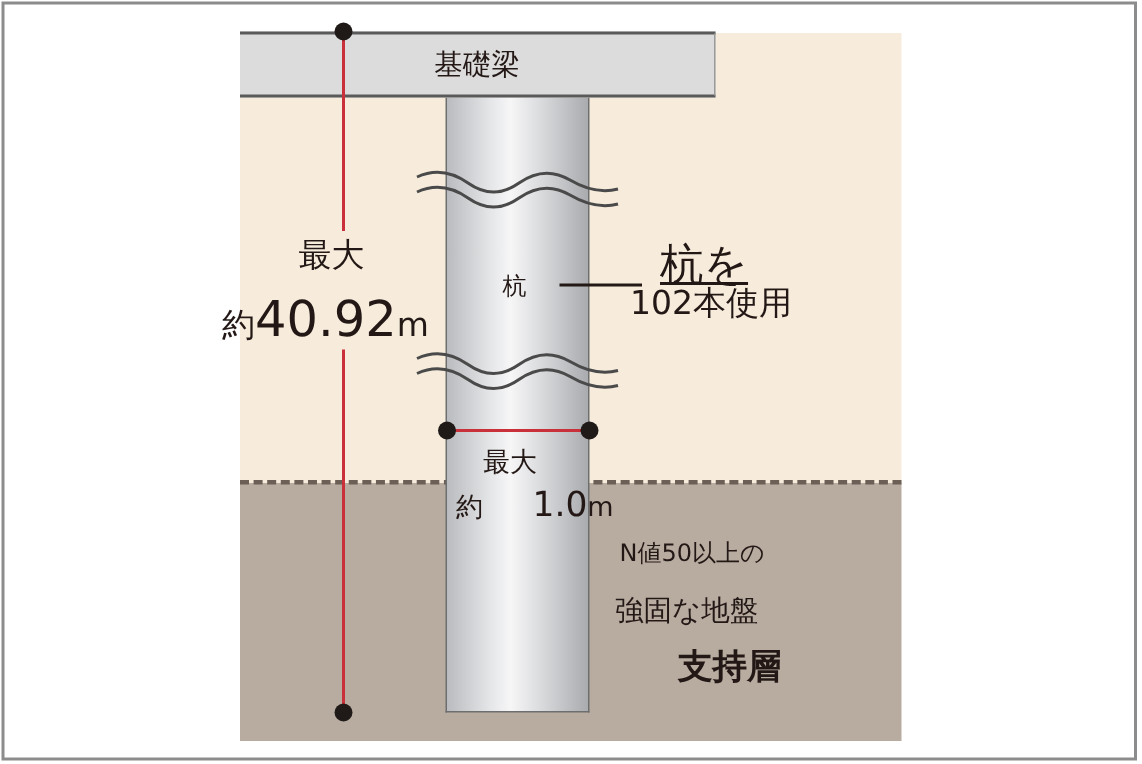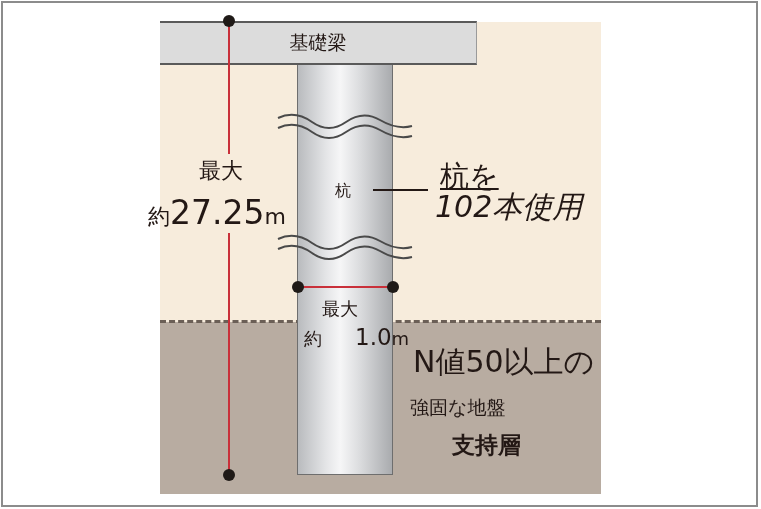--- a/index.html
+++ b/index.html
@@ -47,31 +47,31 @@
   <path d="M0 16 Q17 8 34 20 T68 20 T102 18 T134 24" fill="none" stroke="#4a4a4a" stroke-width="2"></path>
 </svg>
 
 <div class="redline" style="left:228px;top:22px;width:2px;height:132px;"></div>
 <div class="redline" style="left:228px;top:233px;width:2px;height:243px;"></div>
 <div class="dot" style="left:223px;top:15px;"></div>
 <div class="dot" style="left:223px;top:469px;"></div>
 
 <div class="t" style="left:199px;top:160px;font-size:22px;">最大</div>
 <div class="t" style="left:148px;top:196px;">
-  <span style="font-size:22px;">約</span><span style="font-size:33px;">27.25</span><span style="font-size:22px;">m</span>
+  <span style="font-size:22px;">約</span><span style="font-size:33px;">40.92</span><span style="font-size:22px;">m</span>
 </div>
 
 <div class="t" style="left:335px;top:183px;font-size:16px;">杭</div>
 <div class="leader"></div>
 <div class="t" style="left:440px;top:162px;font-size:29px;text-decoration:underline;">杭を</div>
-<div class="t" style="left:435px;top:192px;font-size:30px;font-style:italic;">102本使用</div>
+<div class="t" style="left:420px;top:192px;font-size:22px;">102本使用</div>
 
 <div class="redline" style="left:299px;top:286px;width:94px;height:2px;"></div>
 <div class="dot" style="left:292px;top:281px;"></div>
 <div class="dot" style="left:387px;top:281px;"></div>
 <div class="t" style="left:322px;top:300px;font-size:18px;">最大</div>
 <div class="t" style="left:304px;top:326px;">
   <span style="font-size:18px;">約</span><span style="font-size:23px;margin-left:33px;">1.0</span><span style="font-size:18px;">m</span>
 </div>
 
-<div class="t" style="left:413px;top:347px;font-size:30px;">N値50以上の</div>
+<div class="t" style="left:413px;top:361px;font-size:16px;">N値50以上の</div>
 <div class="t" style="left:410px;top:398px;font-size:19px;">強固な地盤</div>
 <div class="t" style="left:452px;top:434px;font-size:23px;font-weight:bold;">支持層</div>
 
 </body></html>

